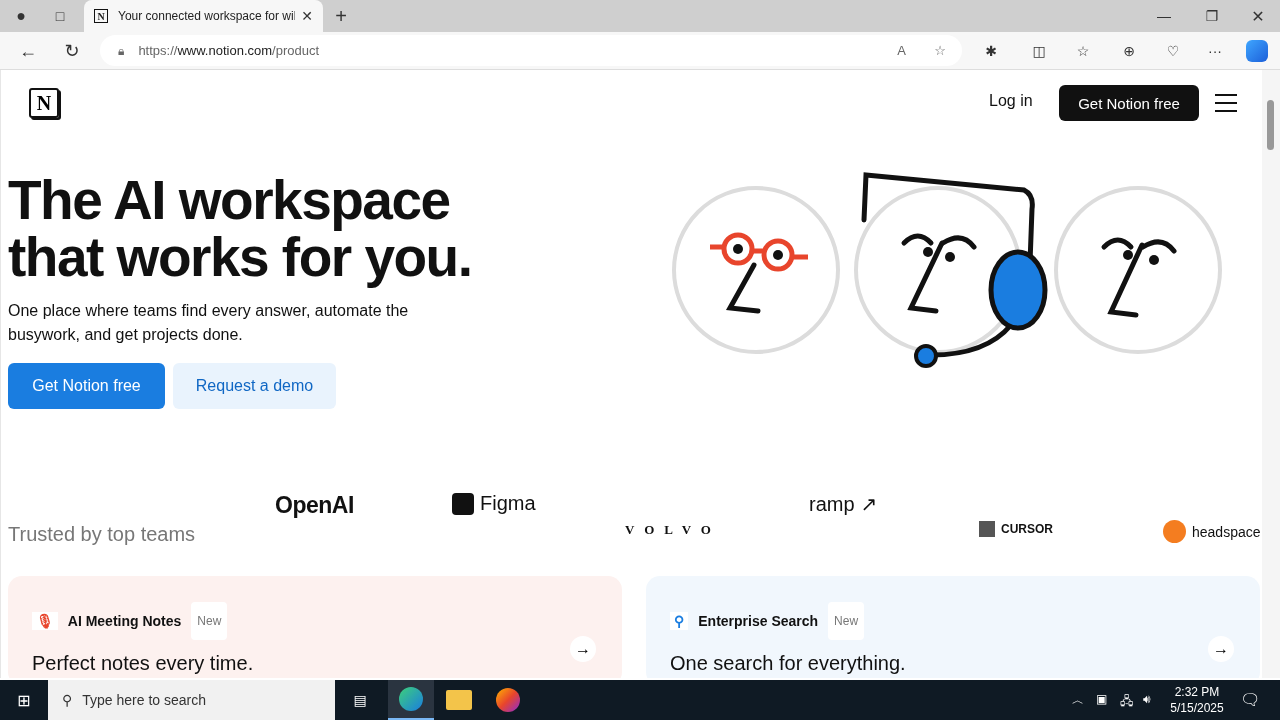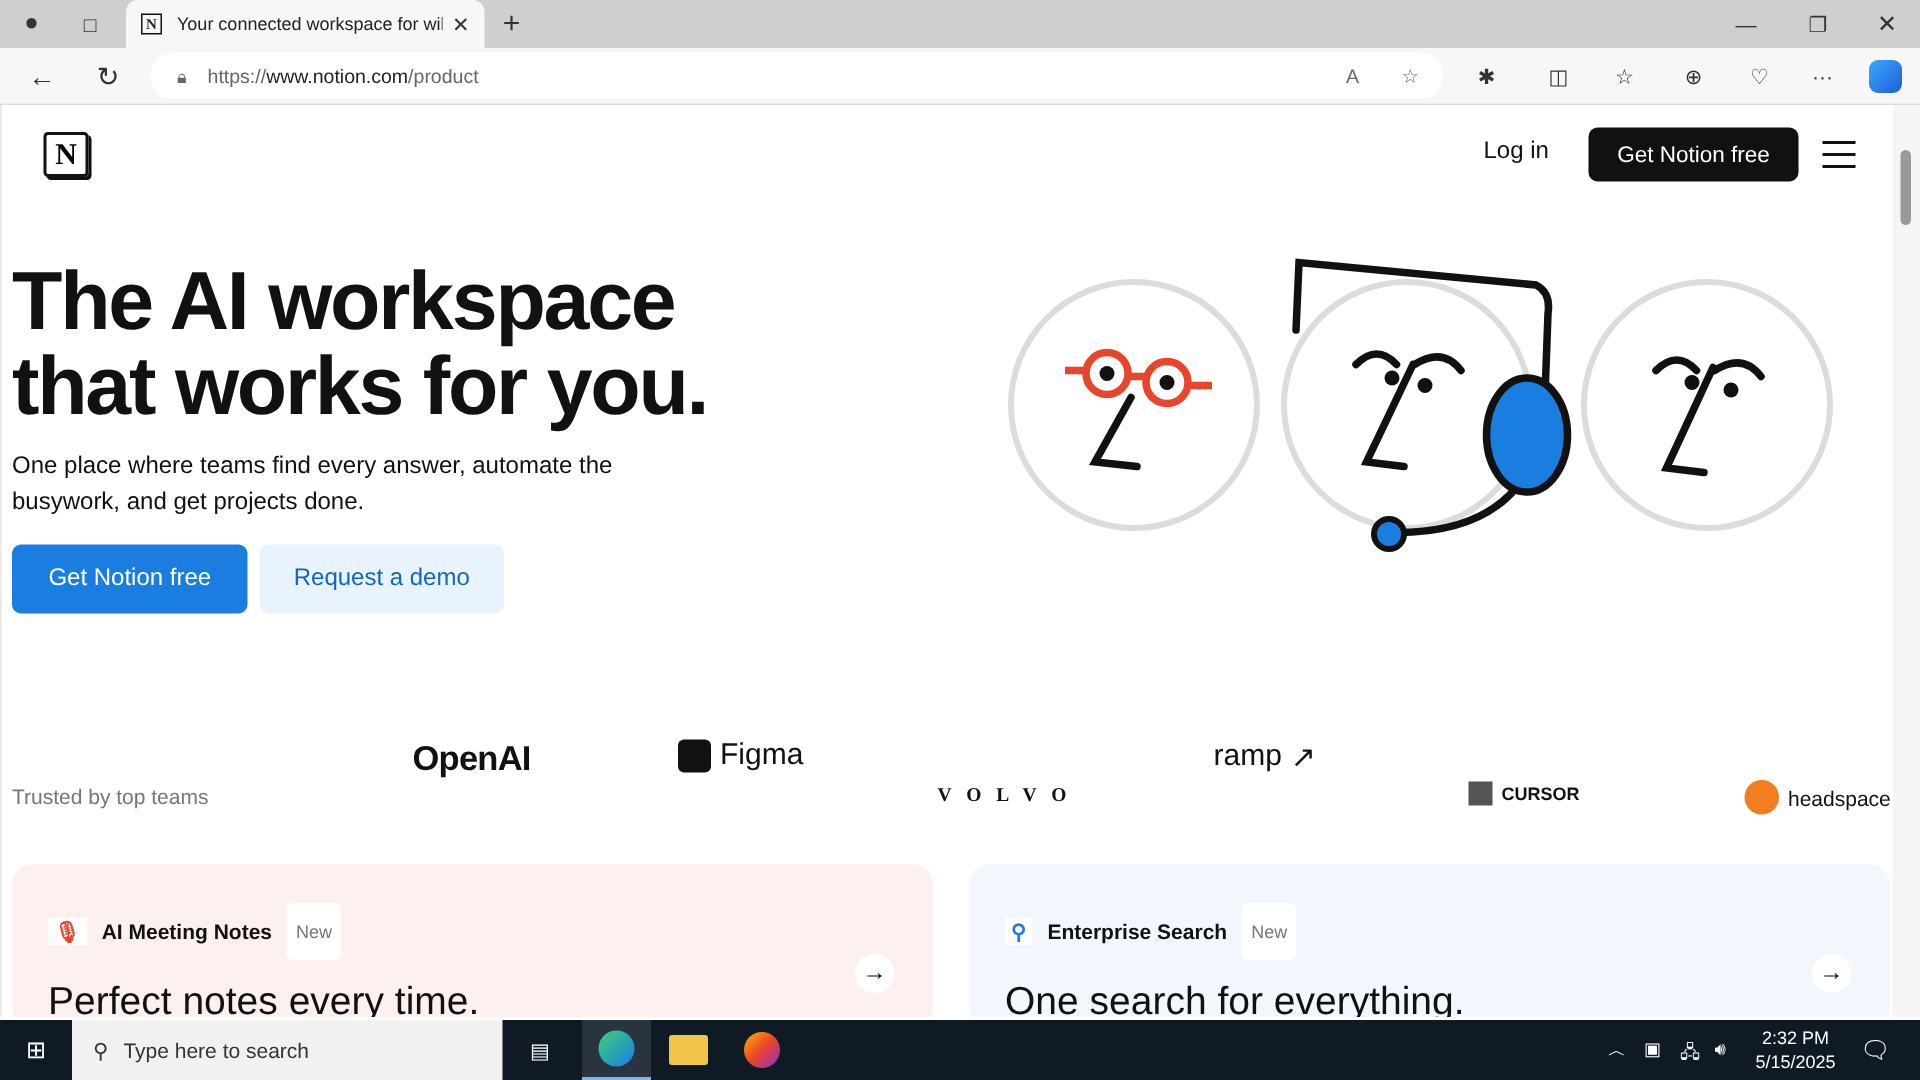--- a/index.html
+++ b/index.html
@@ -18,26 +18,26 @@
 .thumb{position:absolute;top:30px;left:5px;width:7px;height:50px;background:#999;border-radius:4px}
 .logo{position:absolute;left:28px;top:18px;width:30px;height:30px;border:2.5px solid #111;border-radius:3px;font:bold 20px "Liberation Serif",serif;display:flex;align-items:center;justify-content:center;box-shadow:2px 2px 0 #111}
 .login{position:absolute;left:988px;top:22px;font-size:16px;color:#111}
 .topcta{position:absolute;left:1058px;top:15px;width:140px;height:36px;background:#111;color:#fff;border-radius:6px;font-size:15px;display:flex;align-items:center;justify-content:center}
 .menu{position:absolute;left:1214px;top:24px;width:22px}
 .menu i{display:block;height:2px;background:#111;margin-bottom:6px}
 h1{position:absolute;left:7px;top:102px;font-size:55px;line-height:57px;font-weight:bold;color:#111;letter-spacing:-1.5px}
 .sub{position:absolute;left:7px;top:229px;width:450px;font-size:16px;line-height:24px;color:#111}
 .cta1{position:absolute;left:7px;top:293px;width:157px;height:46px;background:#1a7de0;color:#fff;border-radius:6px;font-size:16px;display:flex;align-items:center;justify-content:center}
 .cta2{position:absolute;left:172px;top:293px;width:163px;height:46px;background:#e9f3fd;color:#1067c4;border-radius:6px;font-size:16px;display:flex;align-items:center;justify-content:center}
-.trusted{position:absolute;left:7px;top:453px;font-size:14px;color:#777}
+.trusted{position:absolute;left:7px;top:453px;font-size:20px;color:#777}
 .brand{position:absolute;top:422px;font-size:20px;color:#111;display:flex;align-items:center;gap:6px}
 .card{position:absolute;top:506px;width:614px;height:110px;border-radius:14px;padding:26px 24px}
 .card .lab{display:flex;align-items:center;font-size:14px;font-weight:bold;color:#111;gap:10px}
 .card .new{font-weight:normal;color:#777;font-size:12px;background:#fff;padding:12px 6px;border-radius:4px}
-.card .h{font-size:26px;color:#111;margin-top:12px}
+.card .h{font-size:20px;color:#111;margin-top:12px}
 .card .arrow{position:absolute;right:26px;top:60px;width:26px;height:26px;border-radius:50%;background:#fff;display:flex;align-items:center;justify-content:center;font-size:16px}
 .taskbar{position:absolute;top:680px;left:0;width:1280px;height:40px;background:#0f1a24}
 .search{position:absolute;left:48px;top:0;width:287px;height:40px;background:#f1f1f1;display:flex;align-items:center;padding-left:14px;font-size:14px;color:#333;gap:10px}
 .tray{position:absolute;color:#fff;font-size:12px}
 </style>
 </head>
 <body>
 
 <div class="tabbar">
  <div class="ic" style="left:10px;top:6px;width:22px;height:20px;font-size:16px">●</div>

